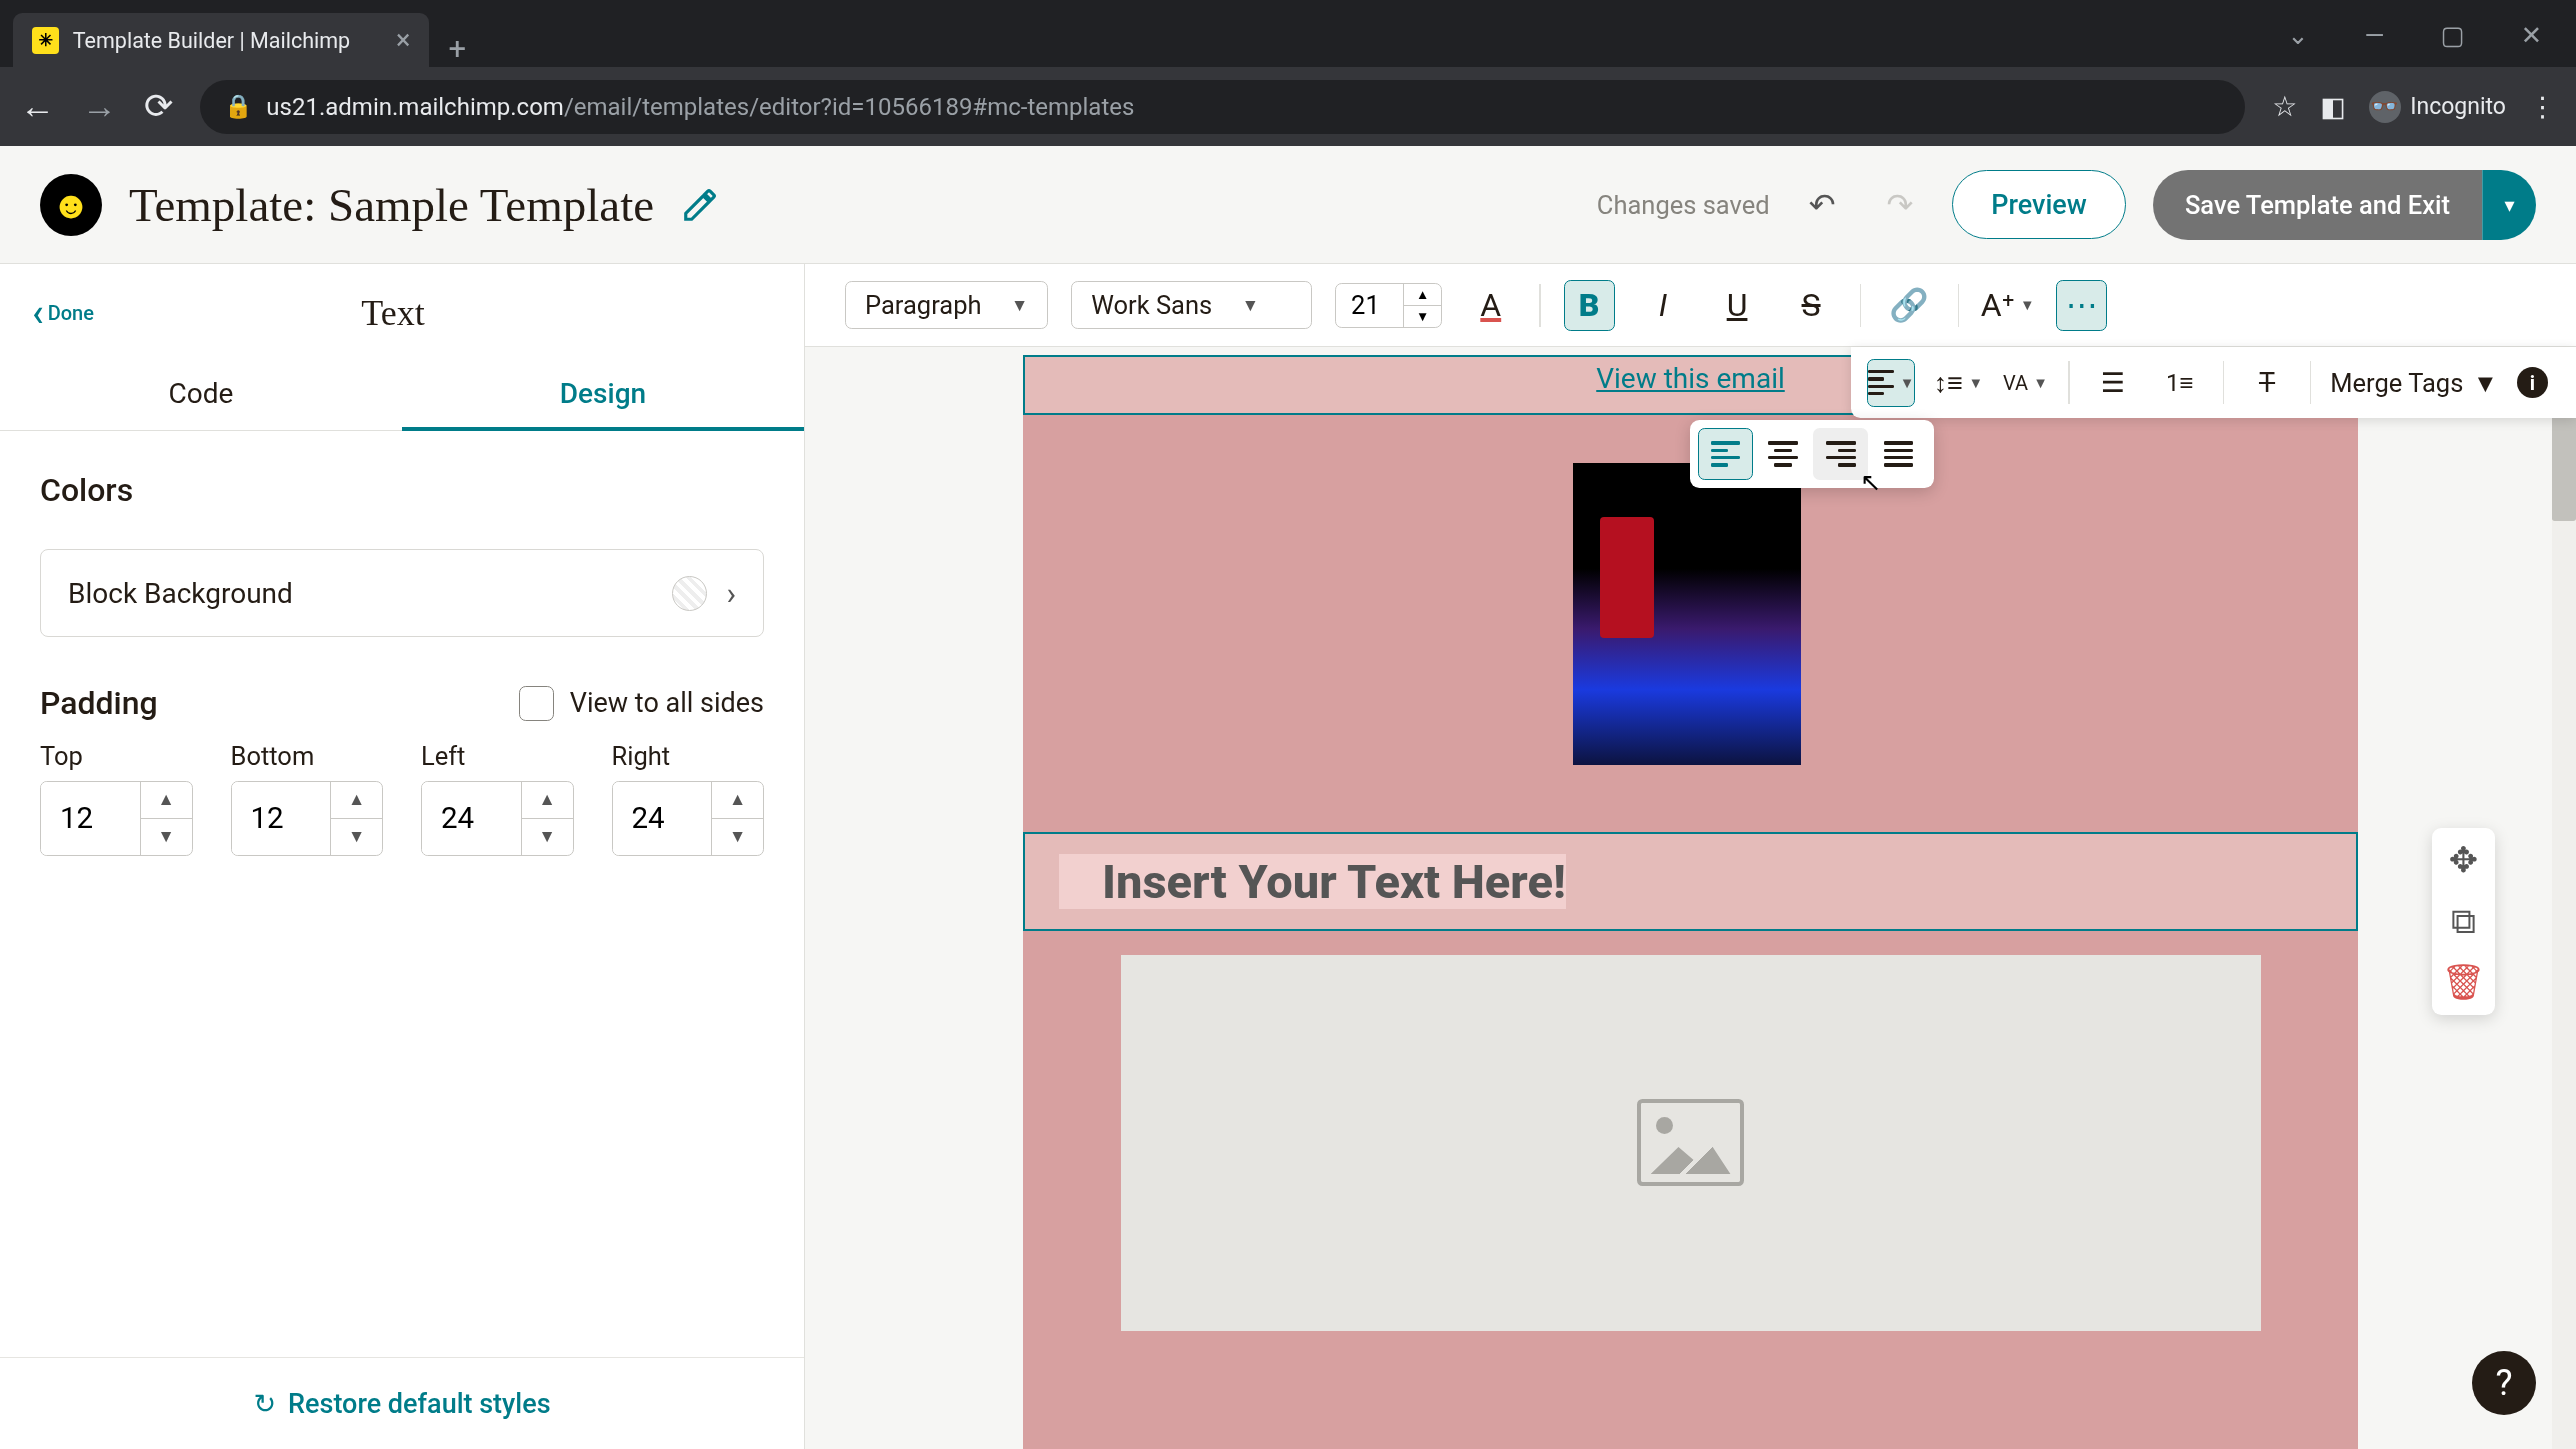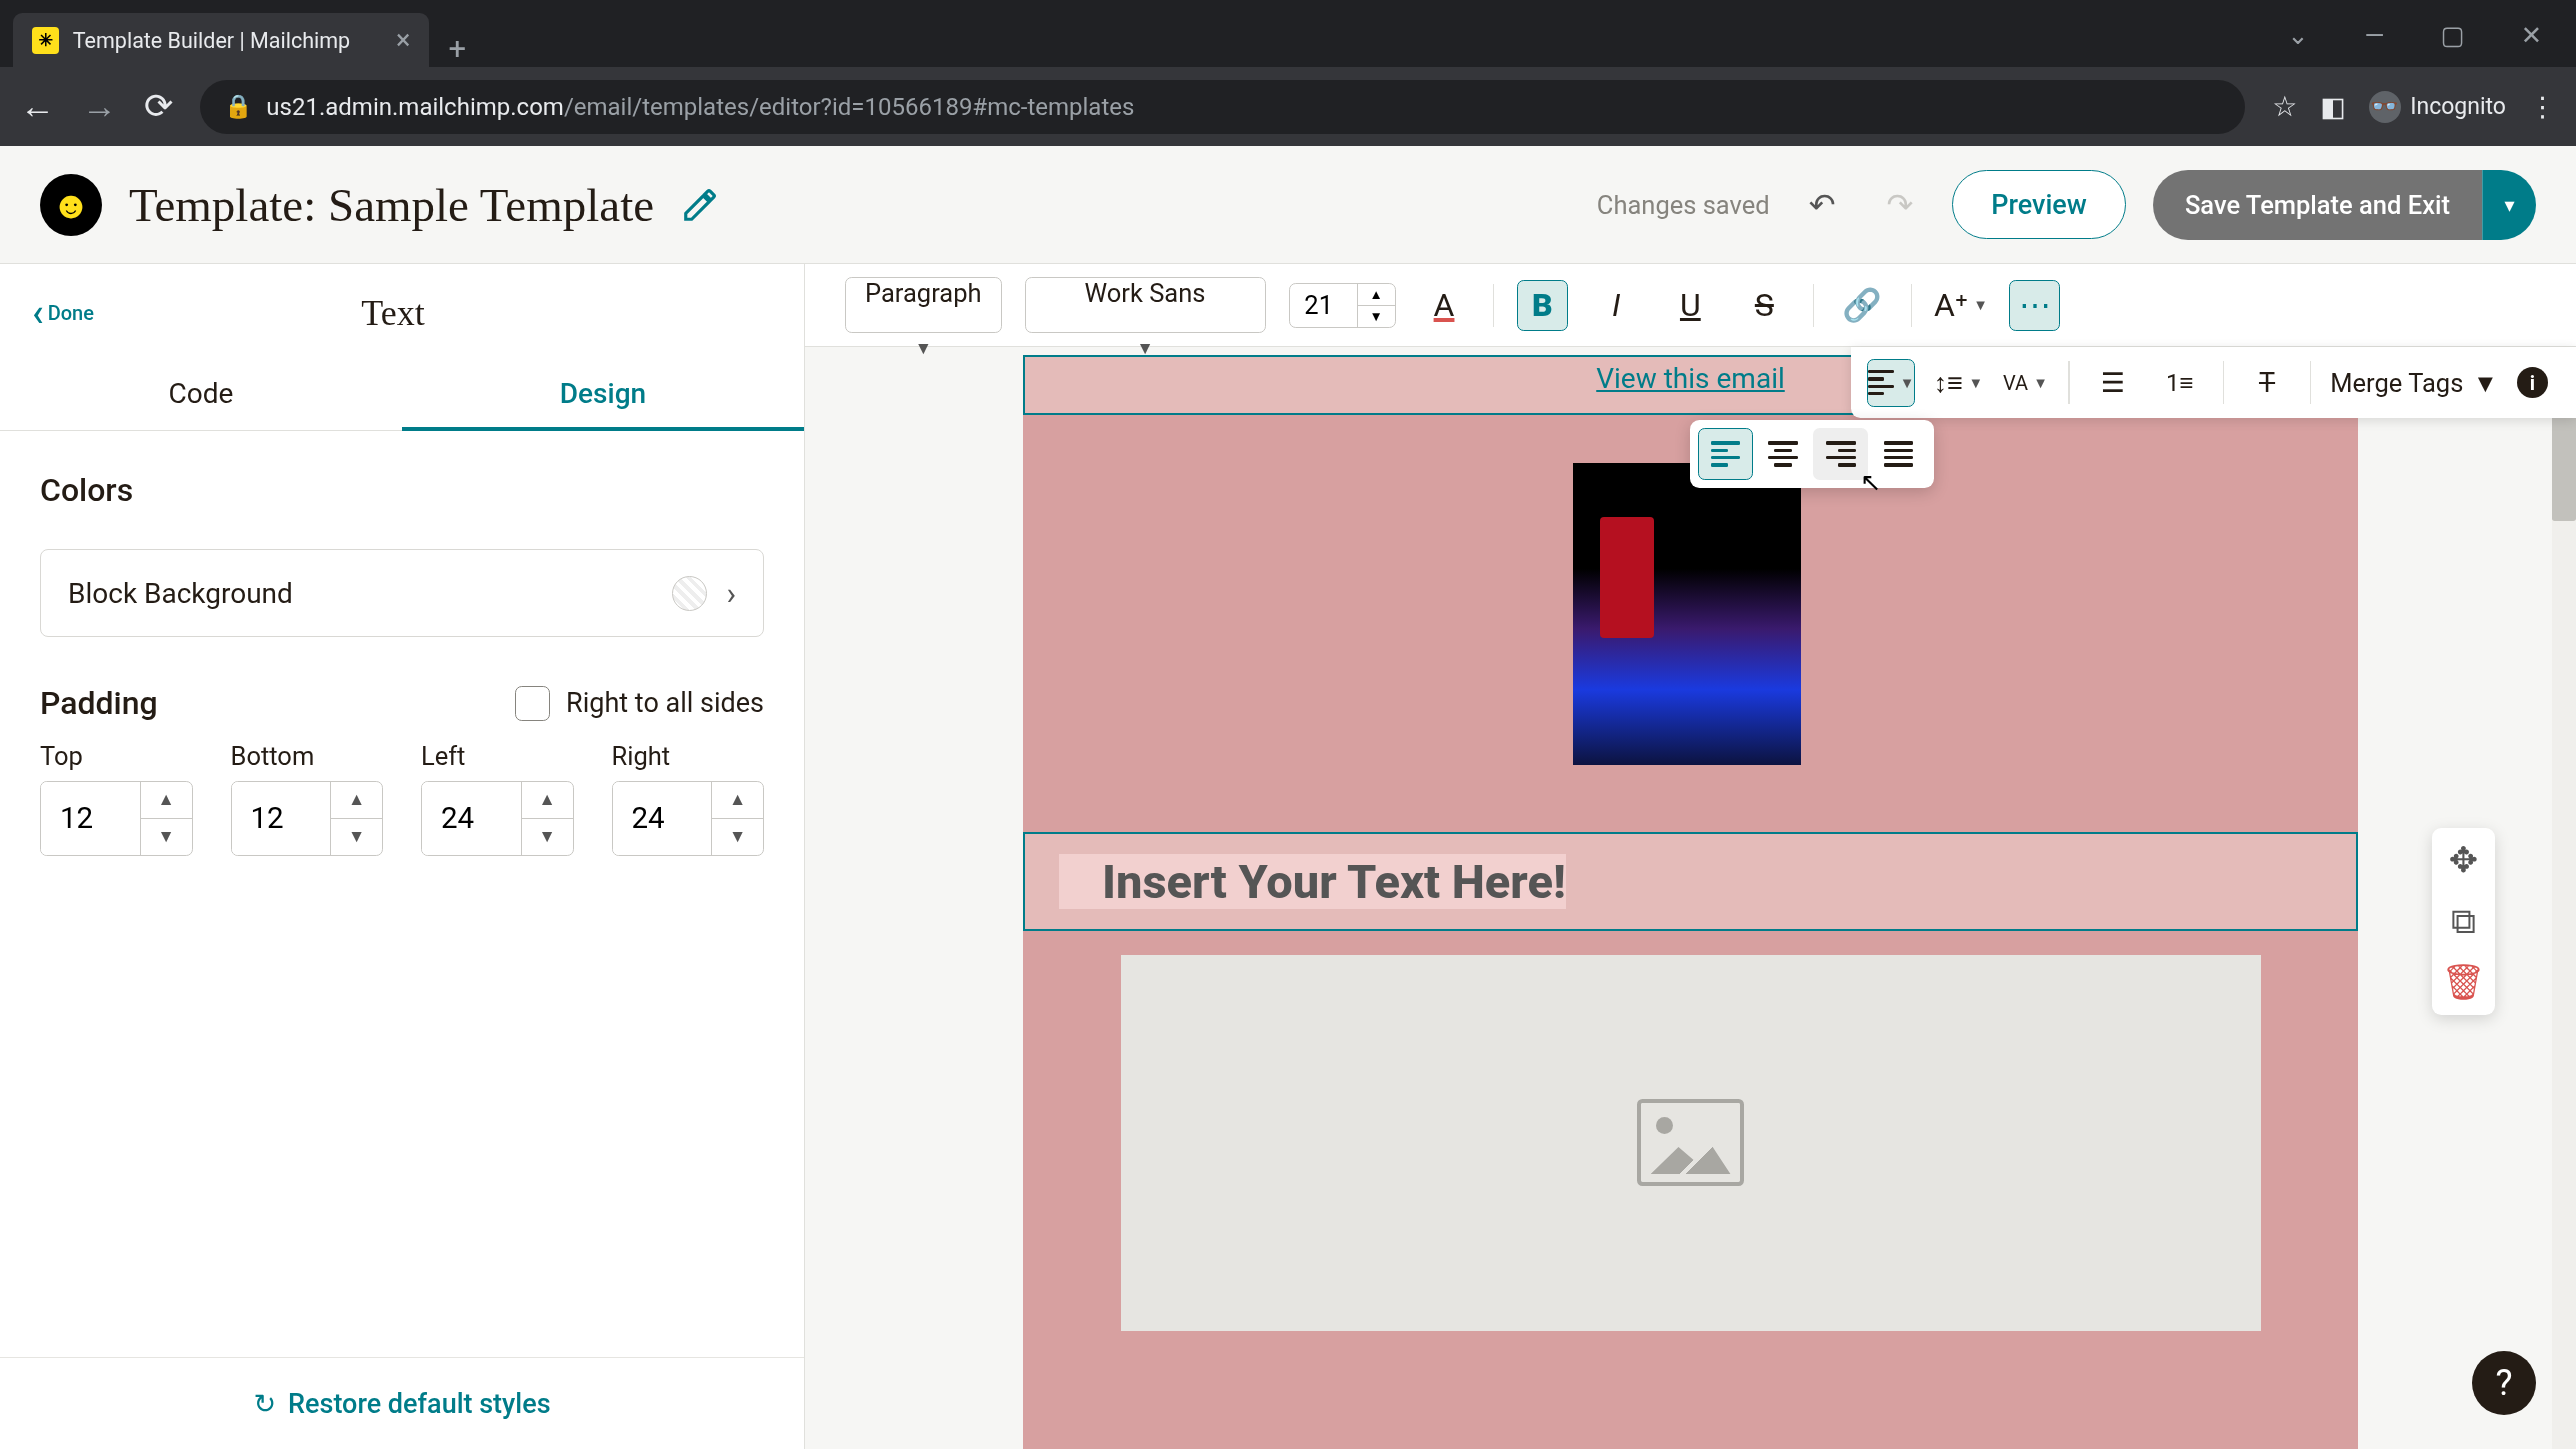--- a/index.html
+++ b/index.html
@@ -75,21 +75,21 @@
 .stepper .arrows { width: 52px; border-left: 1.3px solid #c9c8c4; display: flex; flex-direction: column; }
 .stepper .arrows span { flex: 1; display: flex; align-items:center; justify-content:center; font-size: 17.4px; color:#555; }
 .stepper .arrows span:first-child { border-bottom: 1.3px solid #c9c8c4; }
 
 .restore { border-top: 1.3px solid #e6e5e1; padding: 29.5px 0; text-align: center; color: #007c89; font-size: 27px; font-weight: 500; display:flex; align-items:center; justify-content:center; gap:12px;}
 
 
 .canvas-wrap { flex: 1; display: flex; flex-direction: column; background: #f6f6f4; position: relative; }
 
 .rte-toolbar { height: 83px; background: #fff; border-bottom: 0.7px solid #e0e0dc; display: flex; align-items: center; padding: 0 40px; gap: 23px; }
-.rte-select { border: 1.3px solid #c9c8c4; border-radius: 6.7px; height: 56px; display: flex; align-items: center; padding: 0 19px; font-size: 25.5px; color: #241c15; gap: 29.5px; flex-direction: column; }
+.rte-select { border: 1.3px solid #c9c8c4; border-radius: 6.7px; height: 48px; display: flex; align-items: center; padding: 0 19px; font-size: 25.5px; color: #241c15; gap: 29.5px; }
 .rte-select .car { font-size: 17.4px; color: #555; }
 .rte-num { border: 1.3px solid #c9c8c4; border-radius: 6.7px; height: 45px; display: flex; align-items: center; }
 .rte-num input { border:none; width: 67px; font-size: 25.5px; padding: 0 14.8px; outline:none; }
 .rte-num .arrows { width: 38px; border-left: 1.3px solid #c9c8c4; display:flex; flex-direction:column; height:100%; }
 .rte-num .arrows span { flex:1; display:flex; align-items:center; justify-content:center; font-size:13.4px; border-bottom:1.3px solid #c9c8c4;}
 .rte-num .arrows span:last-child{border-bottom:none;}
 .rte-btn { width: 51px; height: 51px; display:flex; align-items:center; justify-content:center; font-size: 32px; border-radius: 6.7px; color:#241c15; }
 .rte-btn.active { background: #d8ebe9; border: 1.7px solid #007c89; color: #007c89; font-weight:bold; }
 .rte-btn.boxed { border: 1.7px solid #007c89; background:#d8ebe9; color:#007c89; }
 .rte-sep { width: 1.3px; height: 43px; background: #e0e0dc; }
@@ -221,21 +221,21 @@
         <div class="color-row">
           <span>Block Background</span>
           <span class="swatch"></span>
           <span class="chev">›</span>
         </div>
 
         <div class="padding-head">
           <div class="sec-title">Padding</div>
           <div class="apply-wrap">
             <span class="chk"></span>
-            <span class="apply-label">Right to all sides</span>
+            <span class="apply-label">View to all sides</span>
           </div>
         </div>
 
         <div class="pad-grid">
           <div class="pad-field">
             <label>Top</label>
             <div class="stepper">
               <input value="12" style="">
               <div class="arrows">
                   <span>▲</span>

